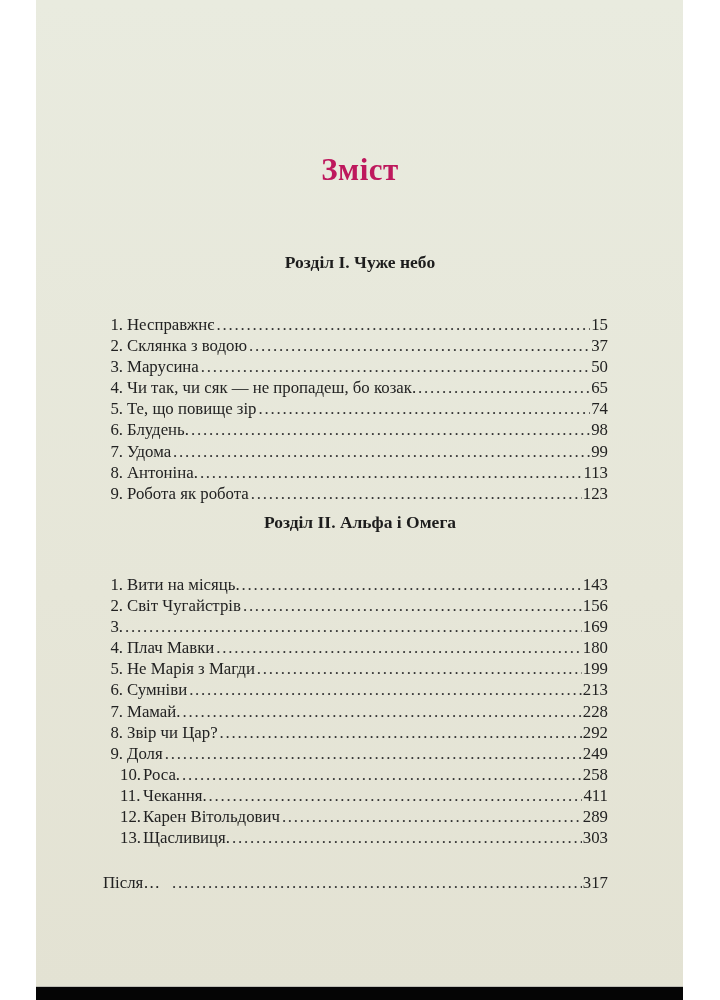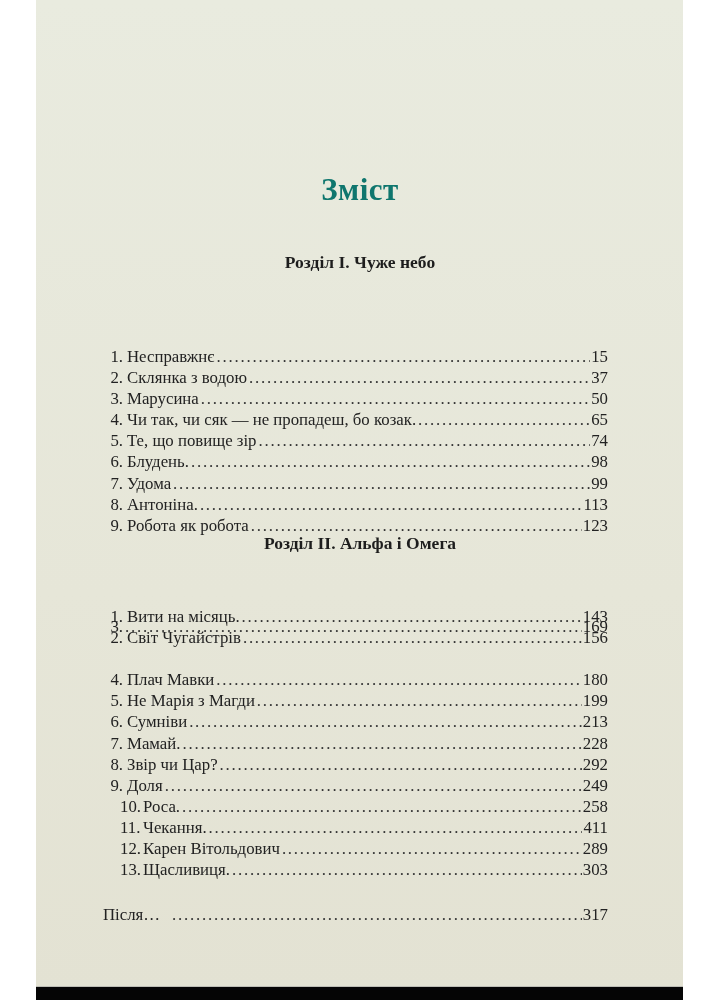--- a/index.html
+++ b/index.html
@@ -25,26 +25,26 @@
       top: 986px;
       width: 647px;
       height: 14px;
       background: #050505;
       border-top: 1px solid #bdbdb5;
     }
     .title {
       position: absolute;
       left: 0;
       width: 720px;
-      top: 172px;
+      top: 152px;
       text-align: center;
       font-family: "Liberation Serif", "DejaVu Serif", serif;
       font-weight: bold;
       font-size: 31px;
-      color: #0f766e;
+      color: #be185d;
       letter-spacing: 0.5px;
     }
     .section-heading {
       position: absolute;
       left: 0;
       width: 720px;
       text-align: center;
       font-family: "Liberation Serif", "DejaVu Serif", serif;
       font-weight: bold;
       font-size: 17.5px;
@@ -68,21 +68,20 @@
     .toc-num {
       display: inline-block;
       width: 19px;
       text-align: right;
       flex: none;
     }
     .toc-num.wide { width: 19px; margin-left: 16px; }
     .toc-label {
       flex: none;
       padding-left: 4px;
-      margin-top: 32px;
     }
     .toc-dots {
       flex: 1 1 auto;
       overflow: hidden;
       margin: 0 1px 0 2px;
       letter-spacing: 3.6px;
       color: #333;
     }
     .toc-dots::before {
       content: ". . . . . . . . . . . . . . . . . . . . . . . . . . . . . . . . . . . . . . . . . . . . . . . . . . . . . . . . . . . . . . . . . . . . . . . . . . . . . . . . . . . . . . . . . . . . . . . . . . . . . .";
@@ -155,21 +154,21 @@
     <span class="toc-page">113</span>
   </div>
   <div class="toc-row">
     <span class="toc-num">9.</span>
     <span class="toc-label">Робота як робота</span>
     <span class="toc-dots"></span>
     <span class="toc-page">123</span>
   </div>
 </div>
 
-<div class="section-heading" style="top:533px;">Розділ ІІ. Альфа і Омега</div>
+<div class="section-heading" style="top:512px;">Розділ ІІ. Альфа і Омега</div>
 
 <div class="toc" style="top:574px;">
   <div class="toc-row">
     <span class="toc-num">1.</span>
     <span class="toc-label">Вити на місяць.</span>
     <span class="toc-dots"></span>
     <span class="toc-page">143</span>
   </div>
   <div class="toc-row">
     <span class="toc-num">2.</span>

